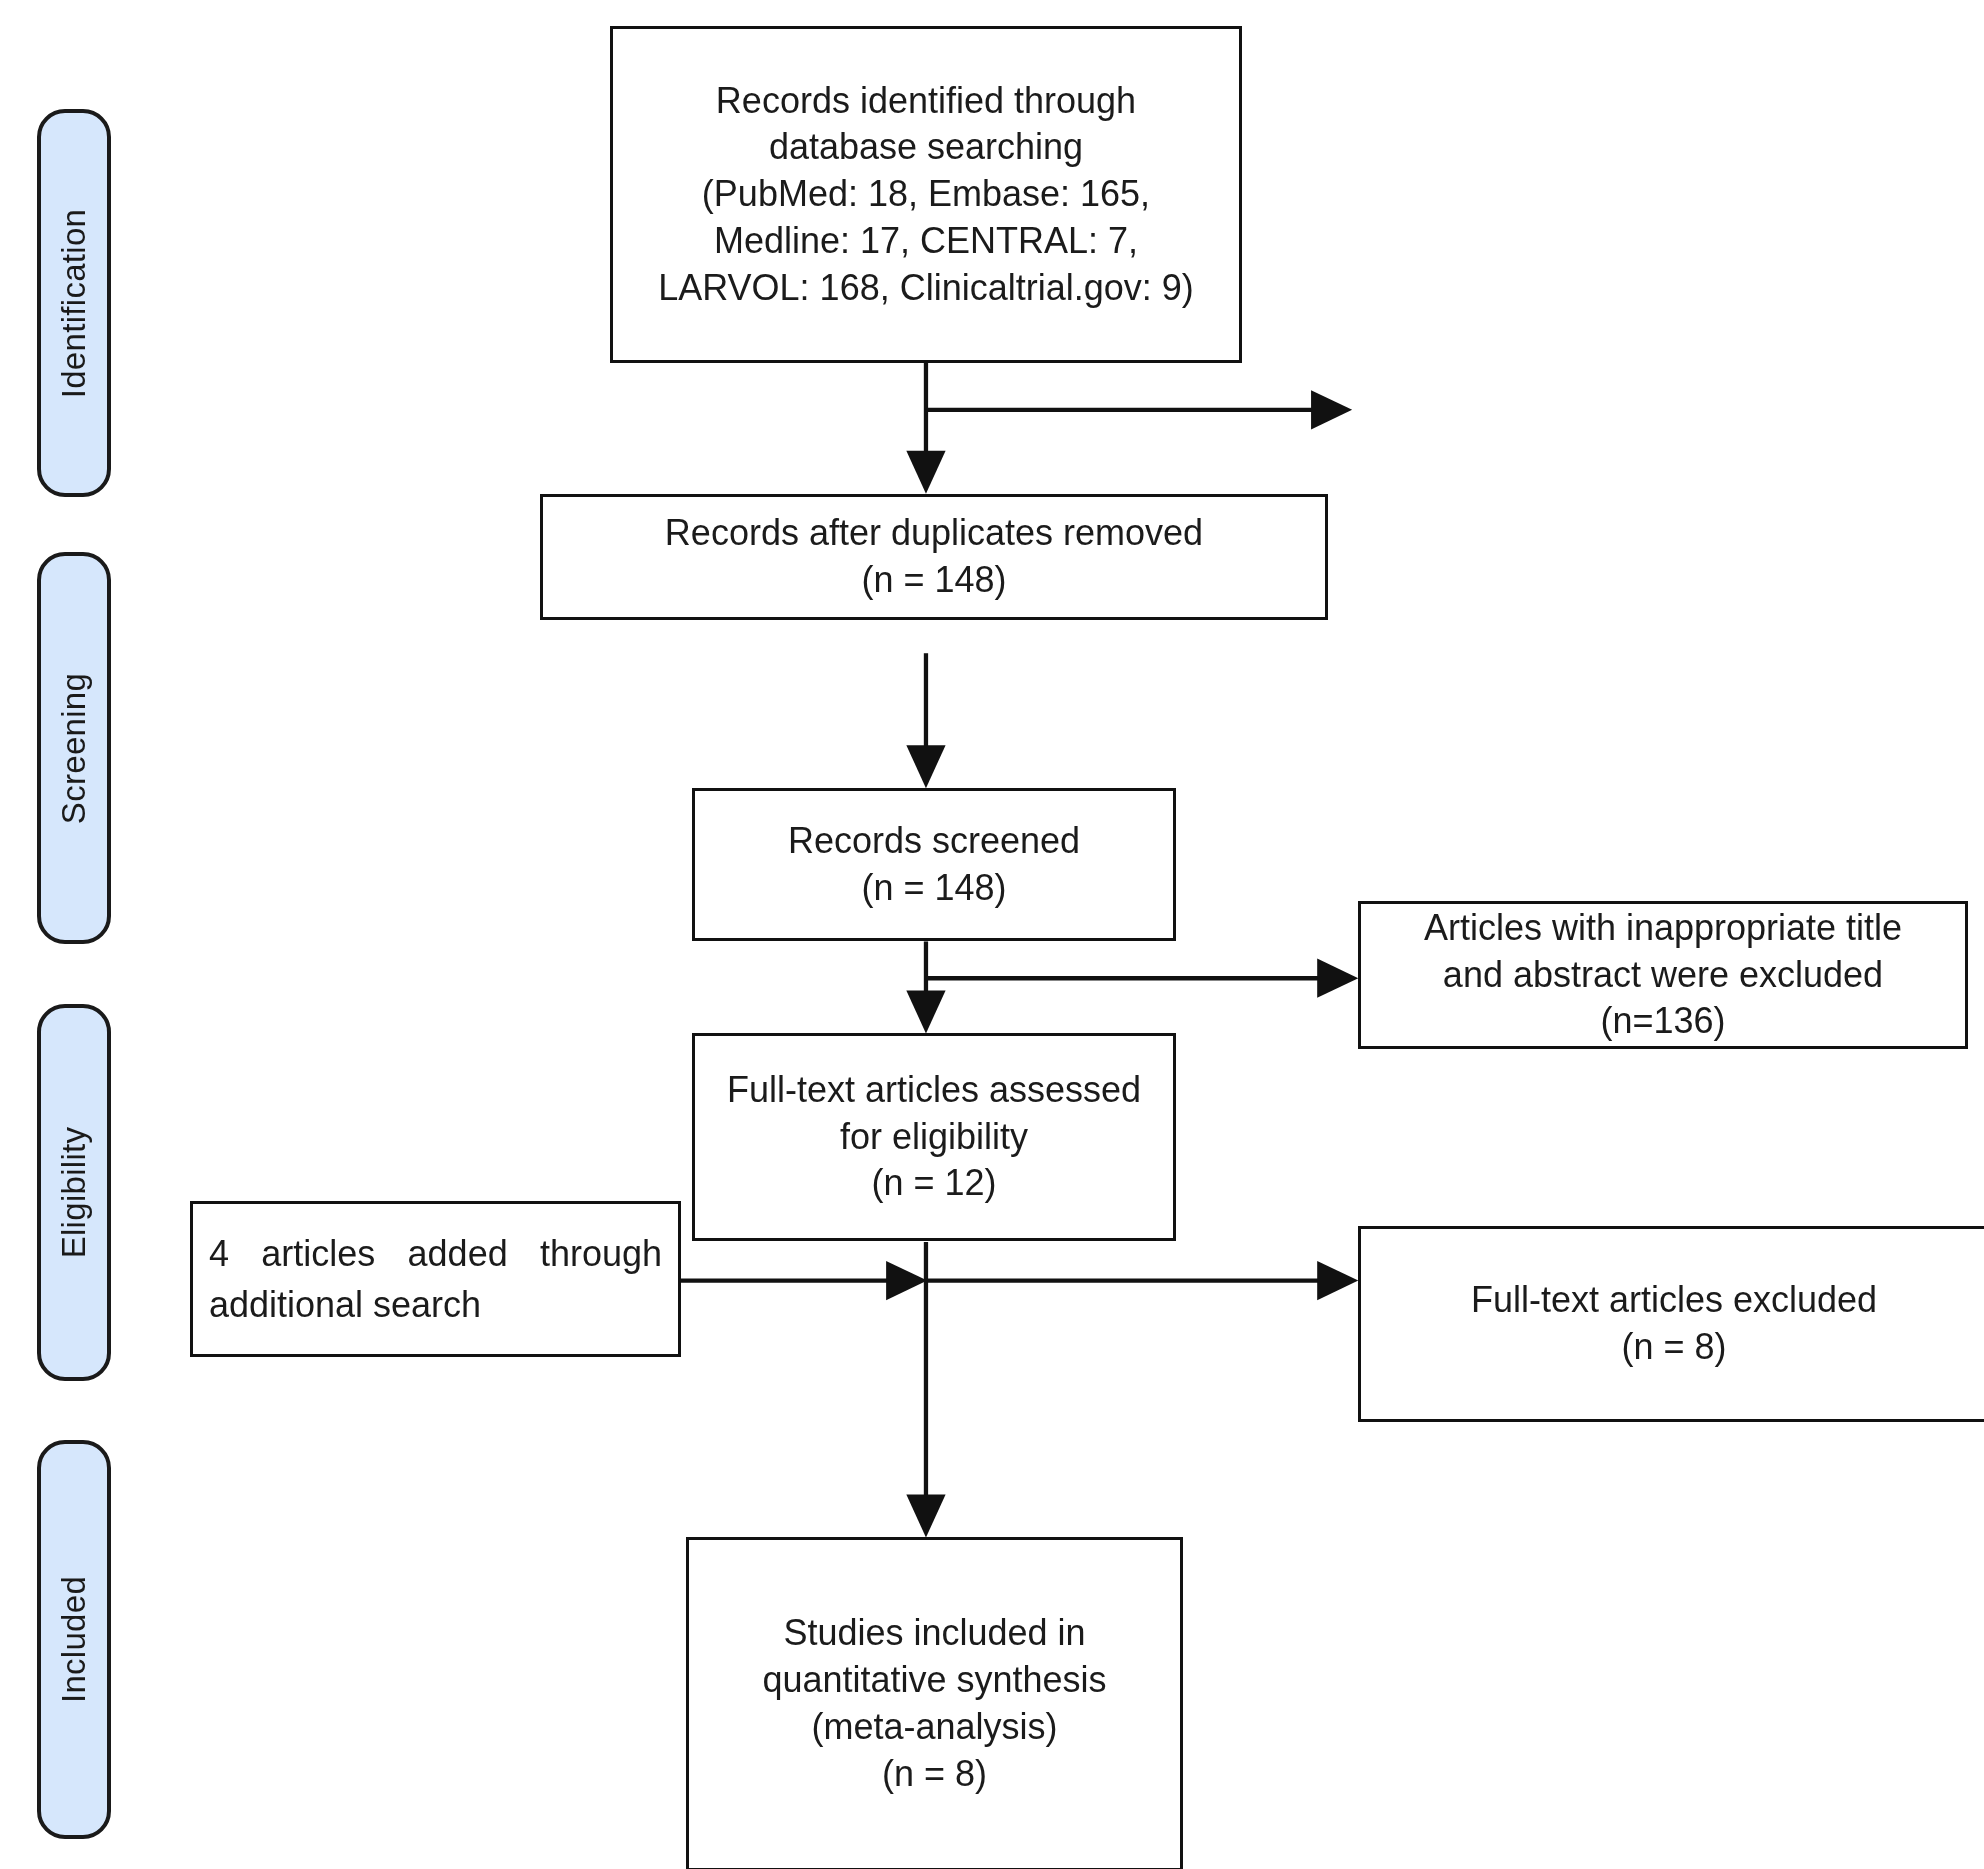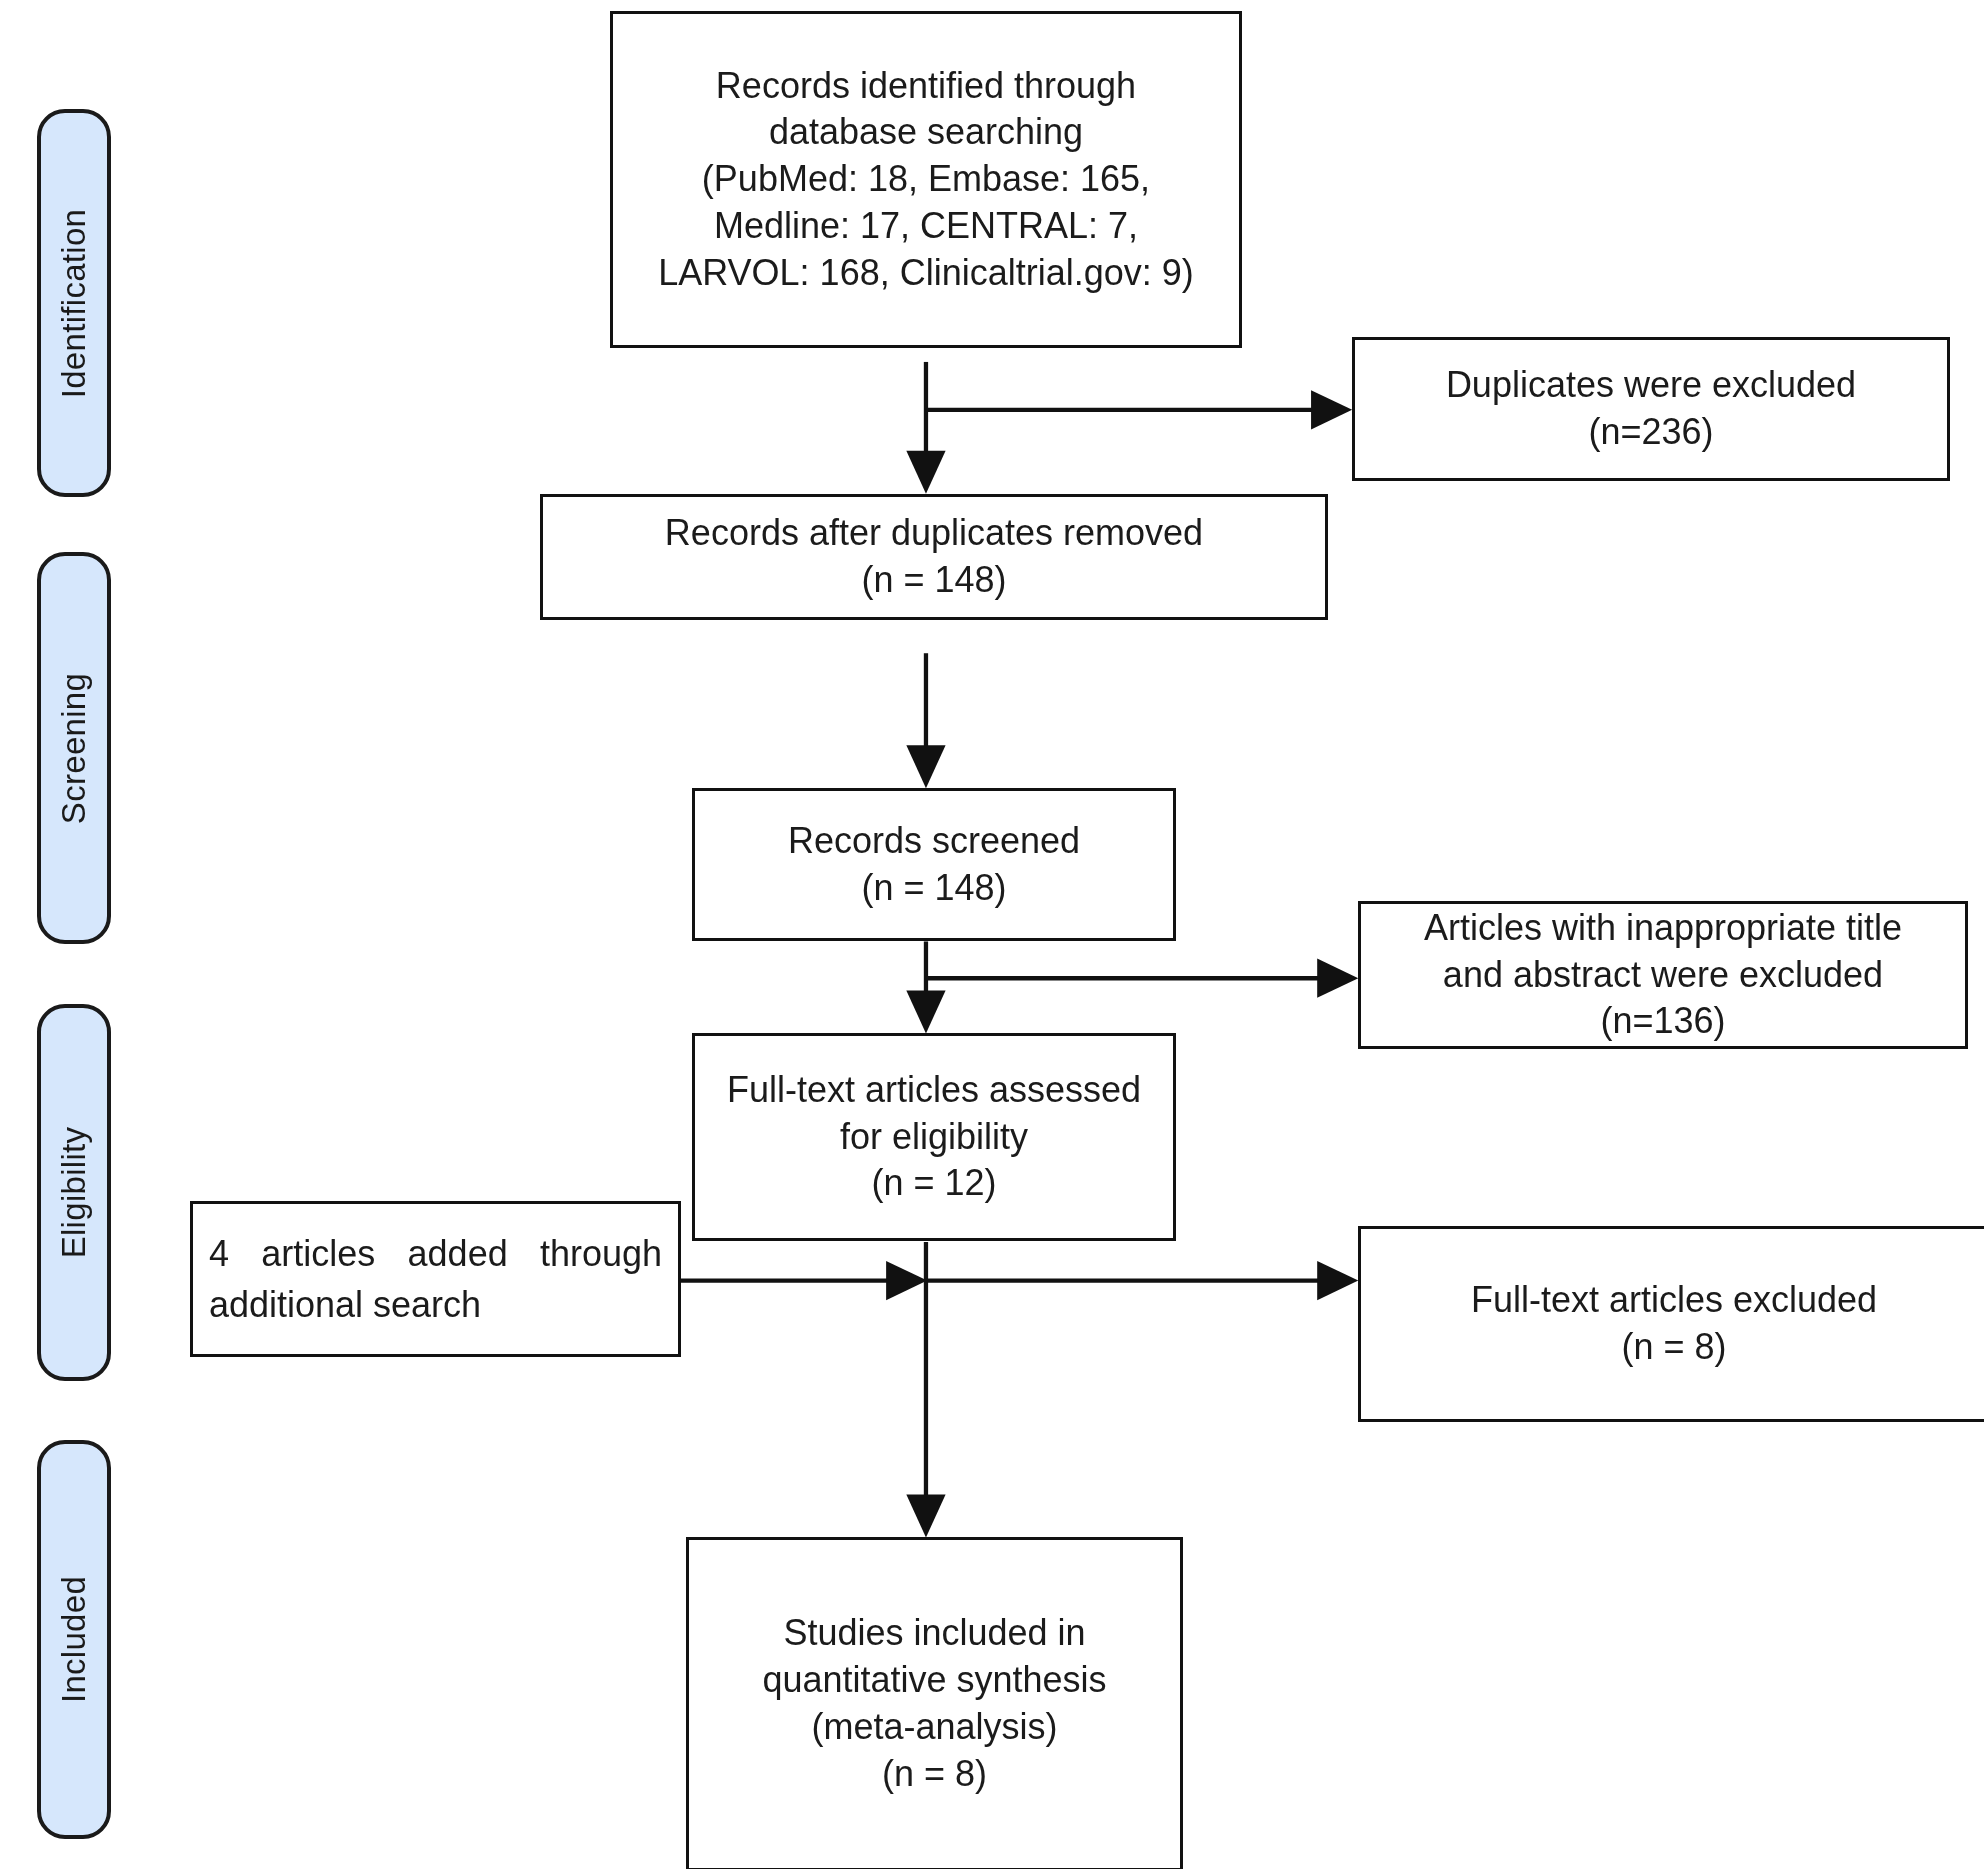--- a/index.html
+++ b/index.html
@@ -96,32 +96,28 @@
   </div>
 
   <div class="stage-label" style="left:37px; top:1004px; width:74px; height:377px;">
     <span class="stage-text">Eligibility</span>
   </div>
 
   <div class="stage-label" style="left:37px; top:1440px; width:74px; height:399px;">
     <span class="stage-text">Included</span>
   </div>
 
-  <div class="flow-box" style="left:610px; top:11px; width:632px; height:337px;">
+  <div class="flow-box" style="left:610px; top:26px; width:632px; height:337px;">
     <span class="box-text">Records identified through
 database searching
 (PubMed: 18, Embase: 165,
 Medline: 17, CENTRAL: 7,
 LARVOL: 168, Clinicaltrial.gov: 9)</span>
   </div>
 
-  <div class="flow-box" style="left:1352px; top:337px; width:598px; height:144px;">
-    <span class="box-text">Duplicates were excluded
-(n=236)</span>
-  </div>
 
   <div class="flow-box" style="left:540px; top:494px; width:788px; height:126px;">
     <span class="box-text">Records after duplicates removed
 (n = 148)</span>
   </div>
 
   <div class="flow-box" style="left:692px; top:788px; width:484px; height:153px;">
     <span class="box-text">Records screened
 (n = 148)</span>
   </div>

